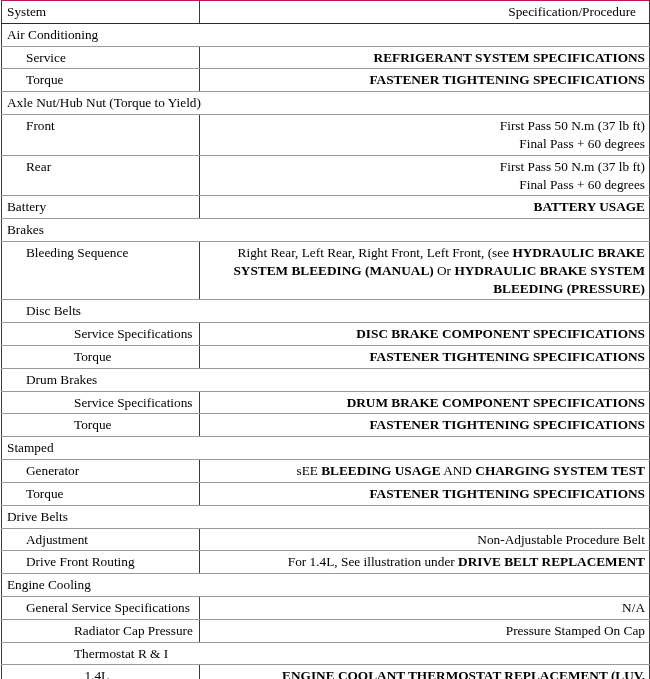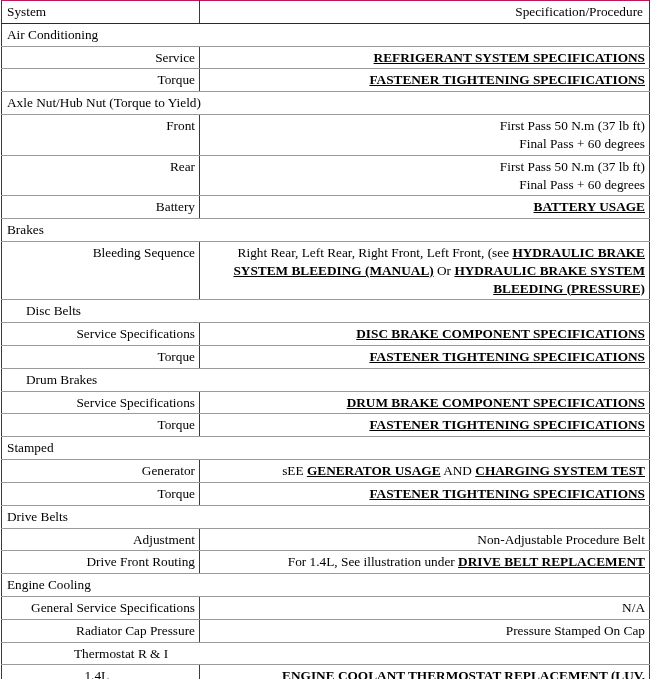--- a/index.html
+++ b/index.html
@@ -37,44 +37,43 @@
     word-wrap: break-word;
   }
 
   
   .hdr td {
     font-weight: normal;
     border-top: 1px solid #be185d;
     border-bottom: 1px solid #2b2b2b;
   }
   .hdr .h-left  { text-align: left;  padding-left: 5px; }
-  .hdr .h-right { text-align: right; padding-right: 6px; }
+  .hdr .h-right { text-align: right; padding-right: 13px; }
 
   
-  .lbl { text-align: right; }
+  .lbl { text-align: left; }
   .lbl.lvl0 { padding-left: 5px; }
   .lbl.lvl1 { padding-left: 24px; }
   .lbl.lvl2 { padding-left: 72px; }
   .lbl.center { text-align: center; padding-left: 0; }
 
   .val {
     text-align: right;
     padding-right: 5px;
   }
 
   .section td {
     text-align: left;
     padding-left: 5px;
     margin-top: 8px;
   }
 
   
   .ref {
     font-weight: bold;
-    text-decoration: underline;
   }
 </style>
 </head>
 <body>
 
 <table class="spec-table">
   <colgroup>
     <col class="c-left">
     <col class="c-right">
   </colgroup>
@@ -136,21 +135,21 @@
       </tr>
       <tr>
         <td class="lbl lvl2">Torque</td>
         <td class="val"><span class="ref">FASTENER TIGHTENING SPECIFICATIONS</span></td>
       </tr>
       <tr class="section">
         <td colspan="2" class="lbl lvl0">Stamped</td>
       </tr>
       <tr>
         <td class="lbl lvl1">Generator</td>
-        <td class="val">sEE <span class="ref">GENERATOR USAGE</span> AND <span class="ref">CHARGING SYSTEM TEST</span></td>
+        <td class="val">sEE <span class="ref">BLEEDING USAGE</span> AND <span class="ref">CHARGING SYSTEM TEST</span></td>
       </tr>
       <tr>
         <td class="lbl lvl1">Torque</td>
         <td class="val"><span class="ref">FASTENER TIGHTENING SPECIFICATIONS</span></td>
       </tr>
       <tr class="section">
         <td colspan="2" class="lbl lvl0">Drive Belts</td>
       </tr>
       <tr>
         <td class="lbl lvl1">Adjustment</td>

